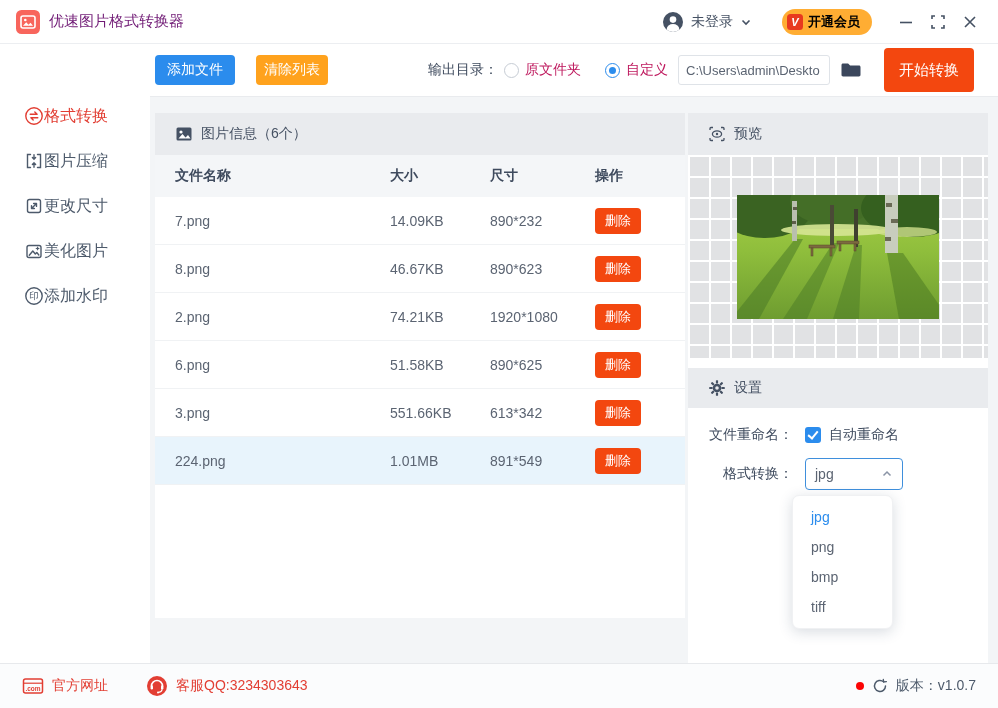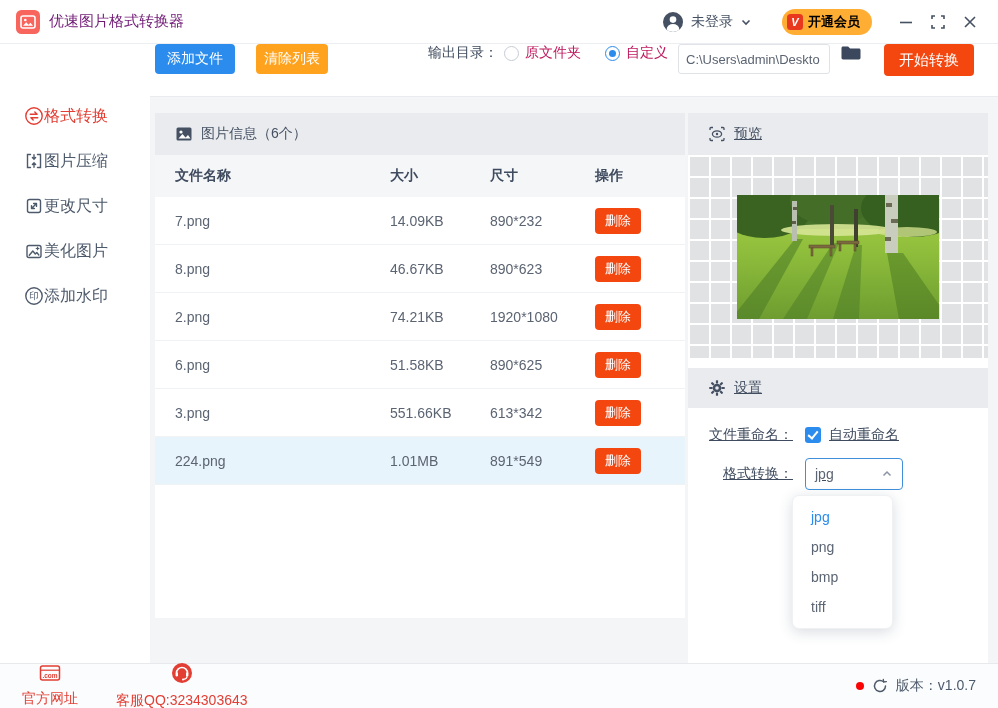--- a/index.html
+++ b/index.html
@@ -14,35 +14,35 @@
   .account { margin-left:auto; display:flex; align-items:center; gap:7px; color:#455163; cursor:pointer; }
   .account .login-txt { font-size:14px; }
   .vip-pill { margin-left:30px; display:flex; align-items:center; gap:5px; background:var(--vip,#ffad33);
     border-radius:13px; height:26px; padding:0 12px 0 5px; cursor:pointer; }
   .vip-pill .vip-txt { font-size:13px; font-weight:bold; color:#000000; }
   .winbtns { display:flex; margin-left:18px; }
   .winbtn { width:32px; height:32px; display:flex; align-items:center; justify-content:center; color:#455163; cursor:pointer; }
 
   
   .toolbar { position:absolute; left:150px; top:44px; width:848px; height:53px; background:#fff;
-    border-bottom:1px solid #e9ebee; display:flex; align-items:flex-start; padding-left:5px; }
+    border-bottom:1px solid #e9ebee; display:flex; align-items:center; padding-left:5px; }
   .btn { border:none; border-radius:4px; color:#fff; font-size:14px; cursor:pointer;
     font-family:inherit; display:inline-flex; align-items:center; justify-content:center; }
   .btn-add { width:80px; height:30px; background:var(--blue,#2b8ced); }
   .btn-clear { width:72px; height:30px; background:var(--orange,#ffa21d); margin-left:21px; }
   .out-label { margin-left:100px; font-size:14px; color:#3f4b5e; white-space:nowrap; }
   .radio-row { display:flex; align-items:center; gap:6px; margin-left:6px; cursor:pointer; }
   .radio { width:15px; height:15px; border-radius:50%; border:1px solid #c6ccd4; background:#fff; position:relative; }
   .radio.sel { border:1px solid var(--blue,#2b8ced); }
   .radio.sel::after { content:""; position:absolute; left:3px; top:3px; width:7px; height:7px; border-radius:50%; background:var(--blue,#2b8ced); }
   .radio-label { font-size:14px; color:#be185d; white-space:nowrap; }
   .path-input { margin-left:10px; width:152px; height:30px; border:1px solid #dfe3e8; border-radius:3px;
     padding:0 7px; font-size:13px; color:#5b6472; font-family:inherit; background:#fff; }
   .folder-btn { margin-left:10px; color:#3b475c; cursor:pointer; display:flex; align-items:center; }
-  .btn-start { width:90px; height:32px; background:var(--vermillion,#f3470f); font-size:15px; margin-left:22px; }
+  .btn-start { width:90px; height:44px; background:var(--vermillion,#f3470f); font-size:15px; margin-left:22px; }
 
   
   .sidebar { position:absolute; left:0; top:44px; width:150px; height:619px; background:#fff; padding-top:62px; }
   .side-item { height:45px; display:flex; align-items:flex-start; padding-left:24px; 
     color:#4d5a6b; font-size:16px; cursor:pointer; white-space:nowrap; }
   .side-item.active { color:var(--red,#e23e33); }
   .sicon { display:flex; align-items:center; }
 
   
   .main-bg { position:absolute; left:150px; top:97px; width:848px; height:566px; background:#f3f5f7; }
@@ -56,21 +56,21 @@
     align-items:center; padding-left:20px; font-size:14px; font-weight:bold; color:#3f4b5e; flex:0 0 auto; }
   .trow { height:48px; display:grid; grid-template-columns:215px 100px 105px 1fr; align-items:center;
     padding-left:20px; font-size:14px; color:#5b6472; border-bottom:1px solid #f0f2f4; background:#fff; flex:0 0 auto; }
   .trow.selected { background:#e8f4fc; }
   .del-btn { width:46px; height:26px; background:var(--vermillion,#f3470f); color:#fff; border:none;
     border-radius:4px; font-size:13px; cursor:pointer; font-family:inherit; }
   .table-fill { flex:1; background:#fff; }
 
   
   .right-panel { position:absolute; left:688px; top:113px; width:300px; height:550px; background:#fff;
-    display:flex; flex-direction:column;text-decoration:underline; }
+    display:flex; flex-direction:column; }
   .checkerboard { height:203px; flex:0 0 auto; position:relative;
     background:
       repeating-linear-gradient(to right, #fff 0 2.5px, transparent 2.5px 21px),
       repeating-linear-gradient(to bottom, #fff 0 2.5px, transparent 2.5px 21px),
       #e1e2e4; }
   .preview-img { position:absolute; left:49px; top:40px; width:202px; height:124px; display:block; }
   .panel-gap { height:10px; background:#fff; flex:0 0 auto; }
   .settings-header { height:40px; }
   .settings-body { flex:1; background:#fff; padding:18px 0 0 12px; font-size:14px; color:#3f4b5e; }
   .set-row { display:flex; align-items:center; margin-bottom:14px; }
@@ -85,21 +85,21 @@
 
   
   .dropdown { position:absolute; left:792px; top:495px; width:101px; background:#fff; border:1px solid #f0f1f3;
     border-radius:7px; box-shadow:0 3px 14px rgba(40,60,90,.18); padding:6px 0; z-index:50; }
   .opt { height:30px; line-height:30px; padding-left:18px; font-size:14px; color:#5b6472; cursor:pointer; }
   .opt.sel { color:var(--blue,#2b8ced); }
 
   
   .footer { position:absolute; left:0; bottom:0; width:998px; height:45px; background:#fbfcfd;
     border-top:1px solid #e7e9ec; display:flex; align-items:center; padding:0 22px; }
-  .foot-link { display:flex; align-items:center; gap:8px; color:var(--red,#e23e33); font-size:14px; cursor:pointer; white-space:nowrap;flex-direction:column; }
+  .foot-link { display:flex; align-items:center; gap:8px; color:var(--red,#e23e33); font-size:14px; cursor:pointer; white-space:nowrap; }
   .foot-qq { margin-left:38px; }
   .foot-right { margin-left:auto; display:flex; align-items:center; gap:8px; color:#4d5a6b; font-size:14px; }
   .dot { width:8px; height:8px; border-radius:50%; background:#fb0405; }
   svg { display:block; }
 </style>
 </head>
 <body>
 
 <div class="app">
 

